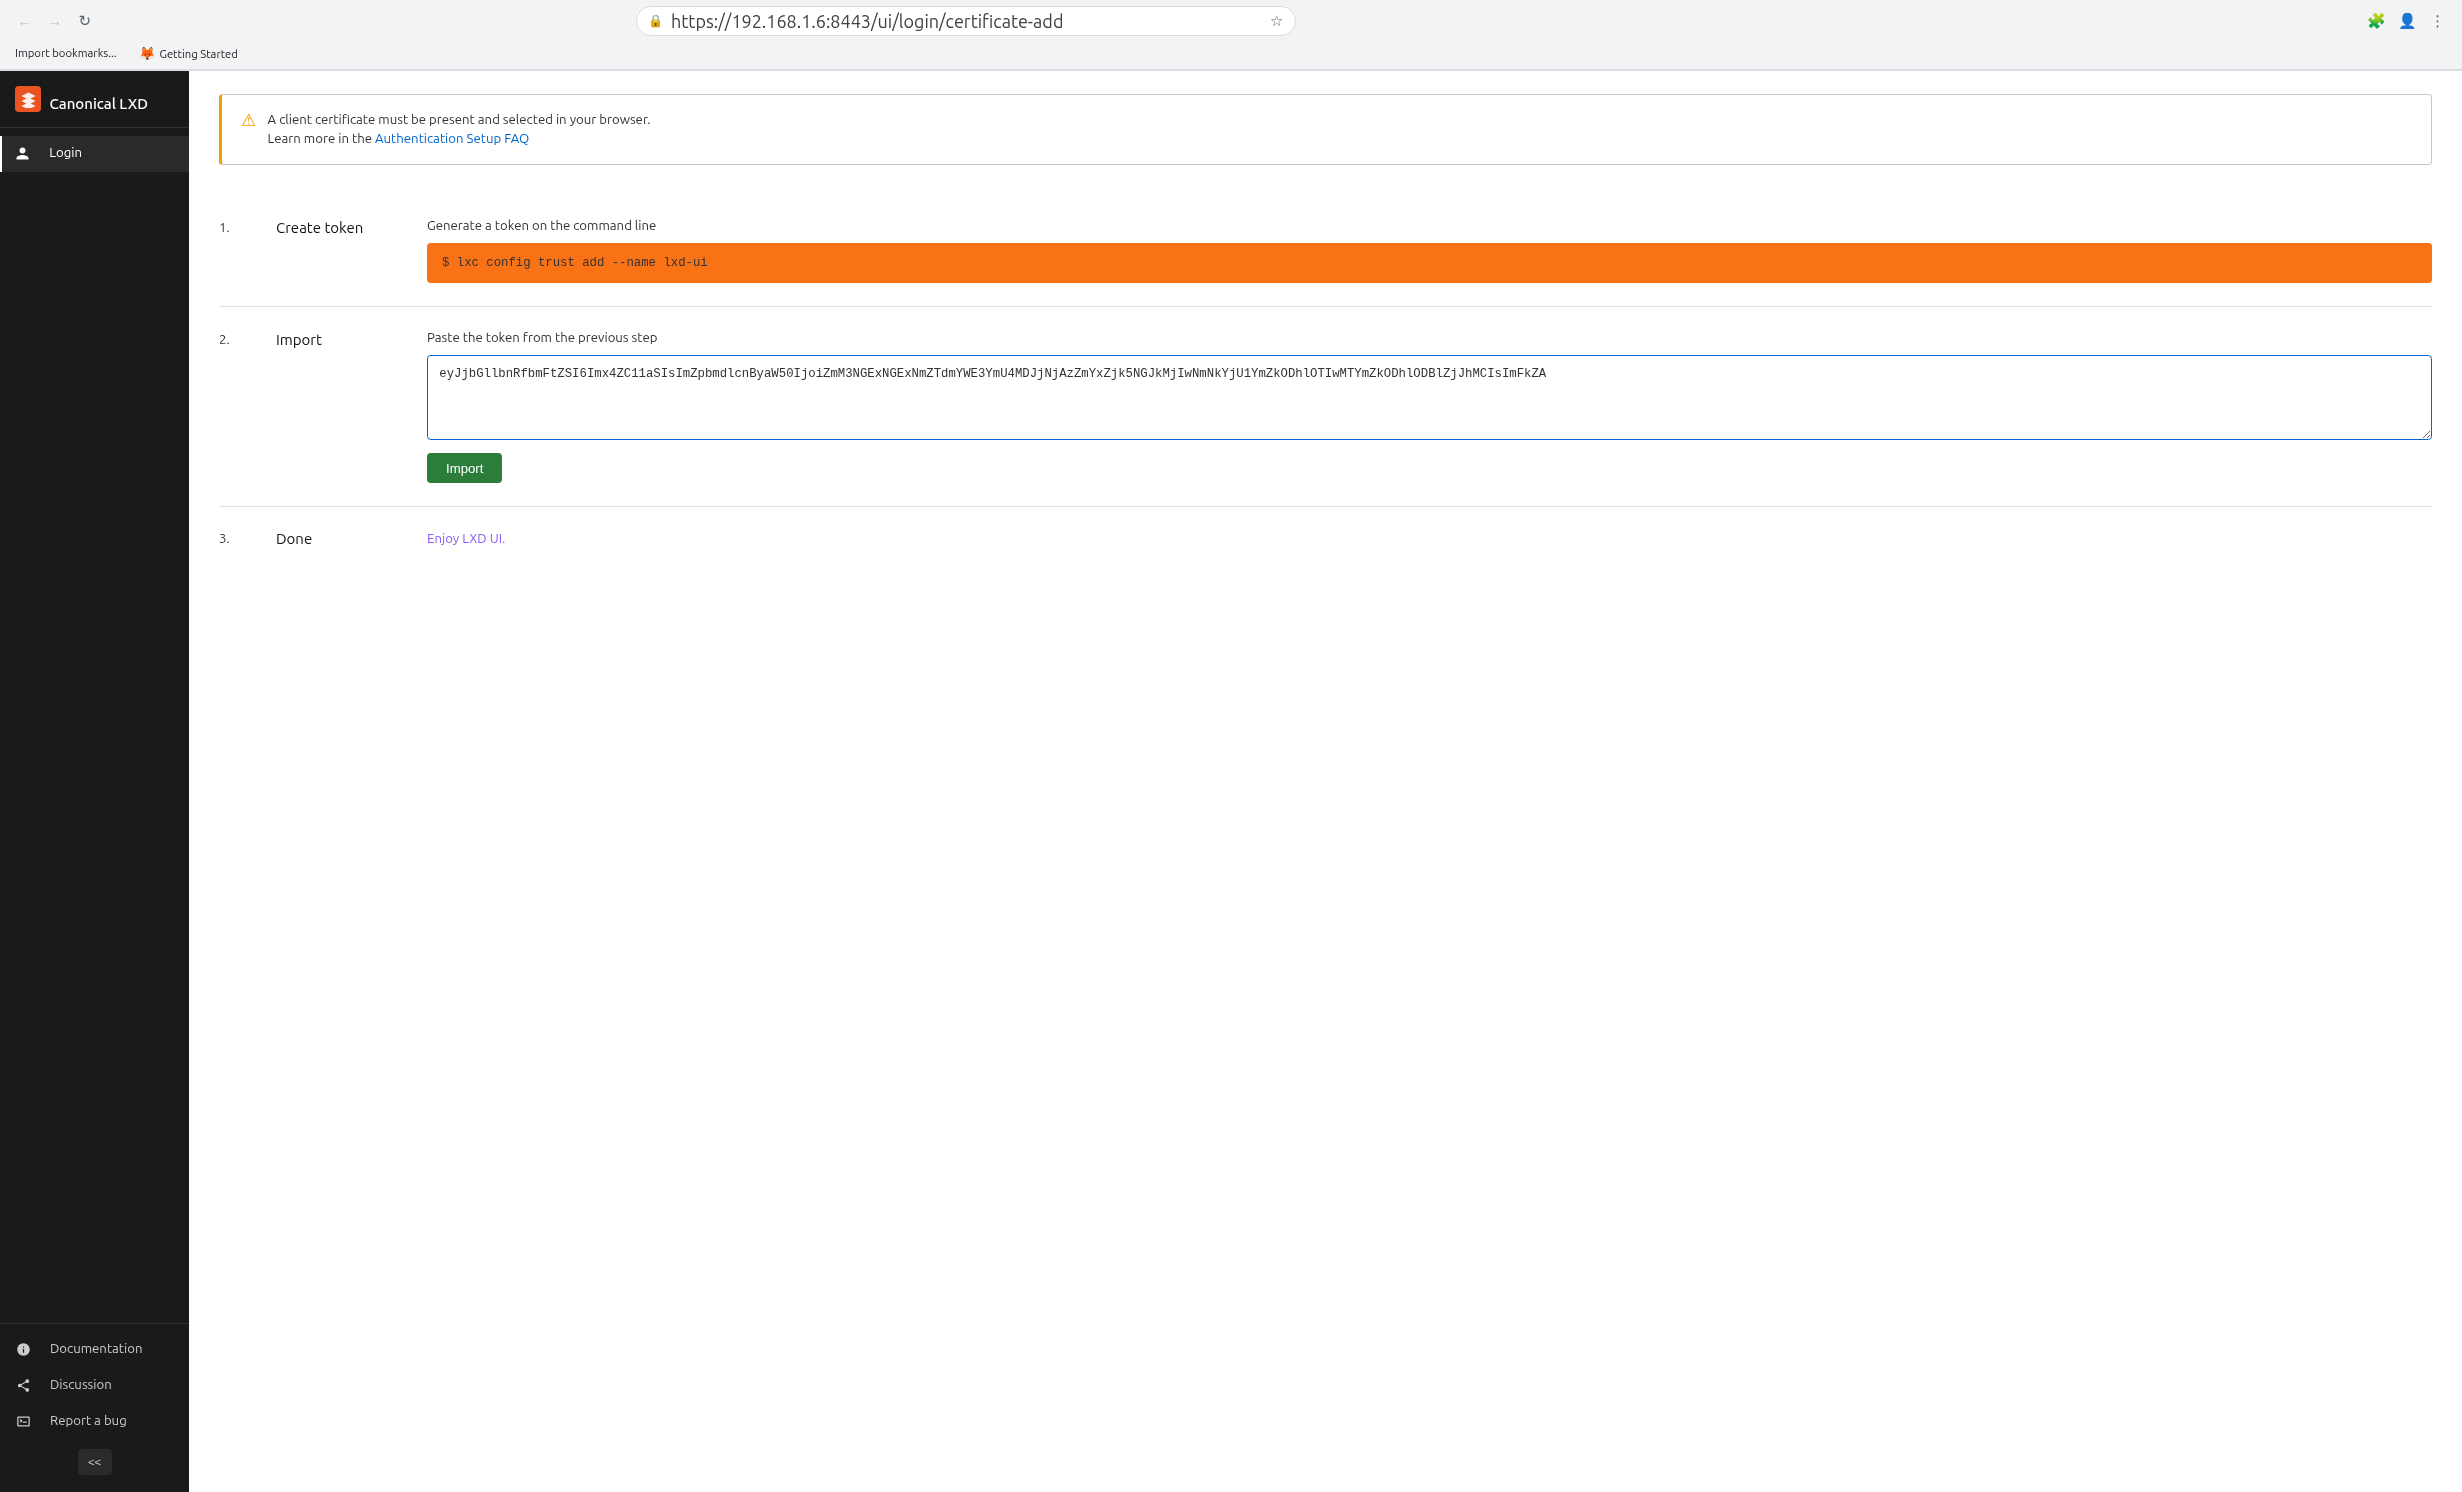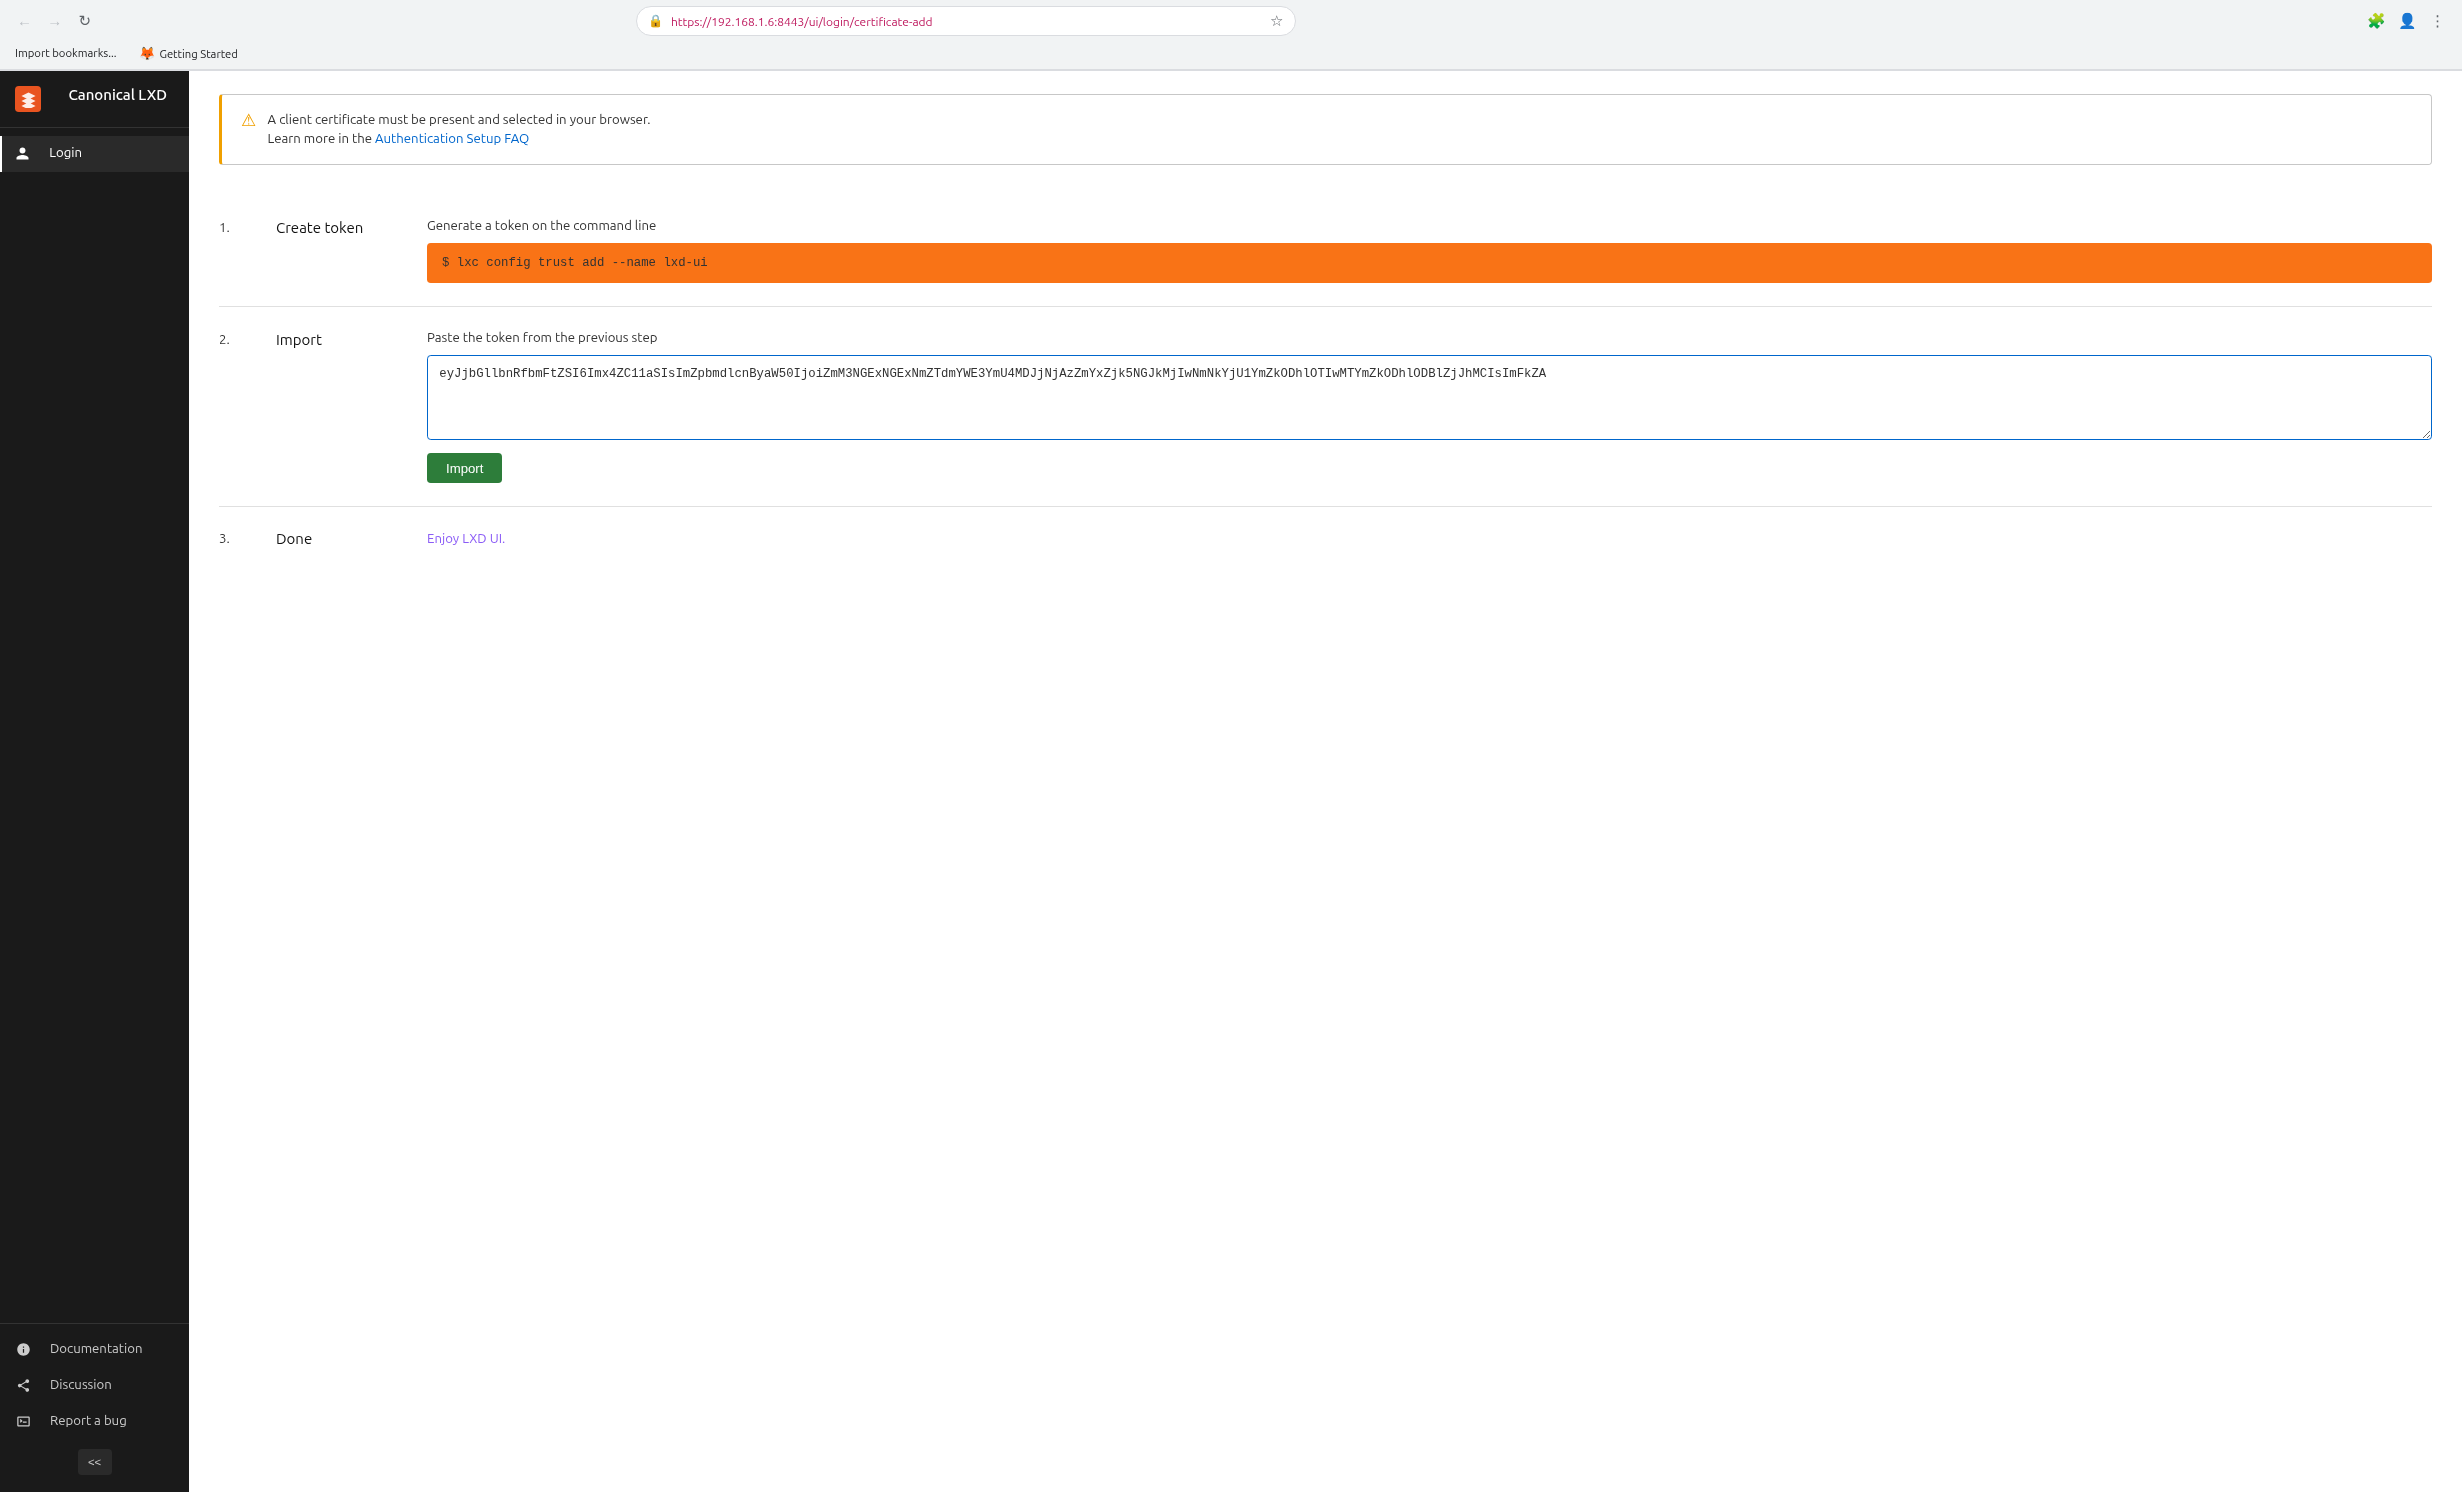--- a/index.html
+++ b/index.html
@@ -6,34 +6,34 @@
     body { font-family: -apple-system, BlinkMacSystemFont, 'Segoe UI', Ubuntu, sans-serif; font-size: 13.2px; background: #fff; display: flex; flex-direction: column; height: 100vh; overflow: hidden; }
 
     
     .browser-chrome { background: #f1f3f4; border-bottom: 0.9px solid #dadce0; }
     .browser-toolbar { display: flex; align-items: center; padding: 7.5px 11.3px; gap: 7.5px; height: 42px; }
     .browser-nav-buttons { display: flex; gap: 3.8px; }
     .nav-btn { width: 26.4px; height: 26.4px; border-radius: 50%; border: none; background: transparent; cursor: pointer; display: flex; align-items: center; justify-content: center; color: #5f6368; font-size: 15px; }
     .nav-btn.disabled { color: #bdc1c6; cursor: default; }
     .address-bar { flex: 1; max-width: 660px; margin: 0 auto; display: flex; align-items: center; background: #fff; border: 0.9px solid #dadce0; border-radius: 19px; padding: 3.8px 11.3px; gap: 7.5px; height: 30px; }
     .address-bar-icon { color: #5f6368; font-size: 12.3px; }
-    .address-text { flex: 1; font-size: 12px; color: #be185d; }
+    .address-text { flex: 1; font-size: 18px; color: #404040; }
     .star-btn { color: #5f6368; cursor: pointer; background: none; border: none; font-size: 15px; }
     .browser-actions { display: flex; gap: 3.8px; margin-left: auto; }
     .browser-action-btn { width: 26.4px; height: 26.4px; border-radius: 50%; border: none; background: transparent; cursor: pointer; display: flex; align-items: center; justify-content: center; color: #5f6368; font-size: 15px; }
 
     .bookmarks-bar { display: flex; align-items: flex-start; padding: 1.9px 11.3px; gap: 15px; height: 28px; font-size: 11.3px; color: #202124; border-bottom: 0.9px solid #dadce0; }
     .bookmark-item { display: flex; align-items: center; gap: 3.8px; cursor: pointer; padding: 1.9px 3.8px; border-radius: 3.8px; white-space: nowrap; }
 
     
     .app-container { display: flex; flex: 1; overflow: hidden; }
 
     
     .sidebar { width: 189px; min-width: 189px; background: #1a1a1a; color: #fff; display: flex; flex-direction: column; position: relative; }
-    .sidebar-logo { display: flex; align-items: flex-start; gap: 27px; padding: 15px; border-bottom: 0.9px solid #333; }
+    .sidebar-logo { display: flex; align-items: flex-end; gap: 8px; padding: 15px; border-bottom: 0.9px solid #333; }
     .logo-icon { width: 26.4px; height: 26.4px; background: #e95420; border-radius: 3.8px; display: flex; align-items: center; justify-content: center; flex-shrink: 0; }
     .logo-icon svg { width: 17px; height: 17px; fill: white; }
     .logo-text { font-size: 15px; font-weight: 500; color: #fff; }
 
     .sidebar-nav { flex: 1; padding: 7.5px 0; }
     .sidebar-item { display: flex; gap: 18px; padding: 9.4px 15px; cursor: pointer; color: #ccc; font-size: 13.2px; position: relative; }
     .sidebar-item.active { background: #2a2a2a; color: #fff; }
     .sidebar-item.active::left { content: ''; position: absolute; left: 0; top: 0; bottom: 0; width: 2.8px; background: #fff; }
     .sidebar-item-icon { width: 17px; height: 17px; display: flex; align-items: center; justify-content: center; }
 

